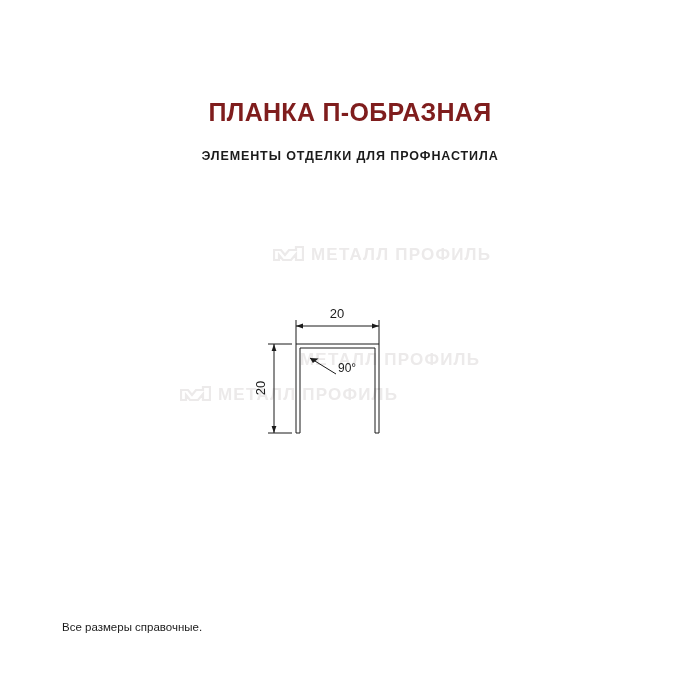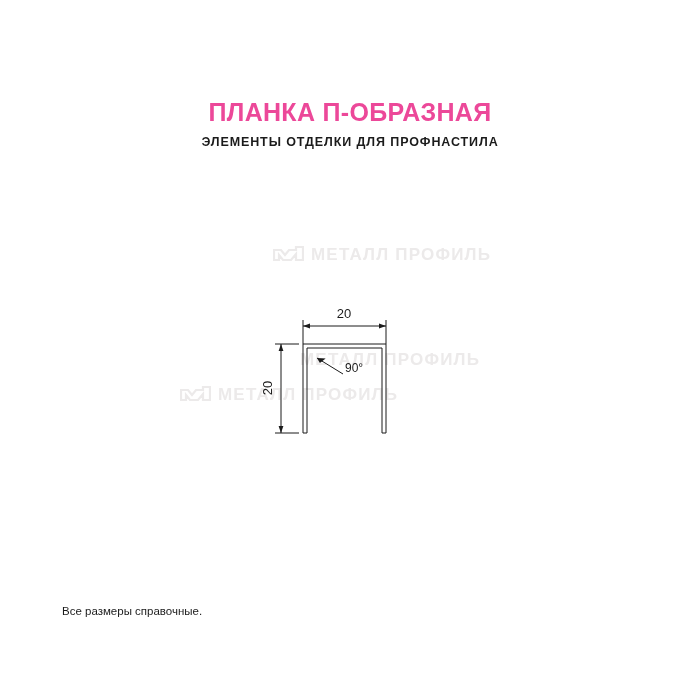--- a/index.html
+++ b/index.html
@@ -19,27 +19,27 @@
   .header {
     position: absolute;
     top: 96px;
     left: 0;
     width: 700px;
     text-align: center;
   }
   .title-main {
     font-size: 25px;
     font-weight: bold;
-    color: #ec4899;
+    color: #7f1d1d;
     letter-spacing: 0.3px;
     line-height: 1.28;
     white-space: nowrap;
   }
   .title-sub {
-    margin-top: 7px;
+    margin-top: 21px;
     font-size: 12.5px;
     font-weight: bold;
     color: #1b1b1b;
     letter-spacing: 0.9px;
     white-space: nowrap;
   }
   
   .watermark {
     position: absolute;
     display: flex;
@@ -62,21 +62,21 @@
     position: relative;
   }
   .wm-logo svg { display: block; }
   .wm1 { left: 273px; top: 245px; }
   .wm2 { left: 180px; top: 385px; }
   .wm3 { left: 300px; top: 350px; }
 
   
   .drawing {
     position: absolute;
-    left: 255px;
+    left: 248px;
     top: 300px;
     width: 200px;
     height: 150px;
     text-align: center;
   }
   .drawing svg { display: block; overflow: visible; }
   .dim-label {
     font-family: "Liberation Sans", sans-serif;
     font-size: 13px;
     fill: #1b1b1b;
@@ -84,21 +84,21 @@
   .ang-label {
     font-family: "Liberation Sans", sans-serif;
     font-size: 12px;
     fill: #1b1b1b;
   }
 
   
   .notes {
     position: absolute;
     left: 62px;
-    top: 601px;
+    top: 617px;
     font-size: 11.5px;
     color: #1b1b1b;
     line-height: 1.78;
   }
   .notes div { white-space: nowrap; }
 </style>
 </head>
 <body>
 
 <div id="page">

